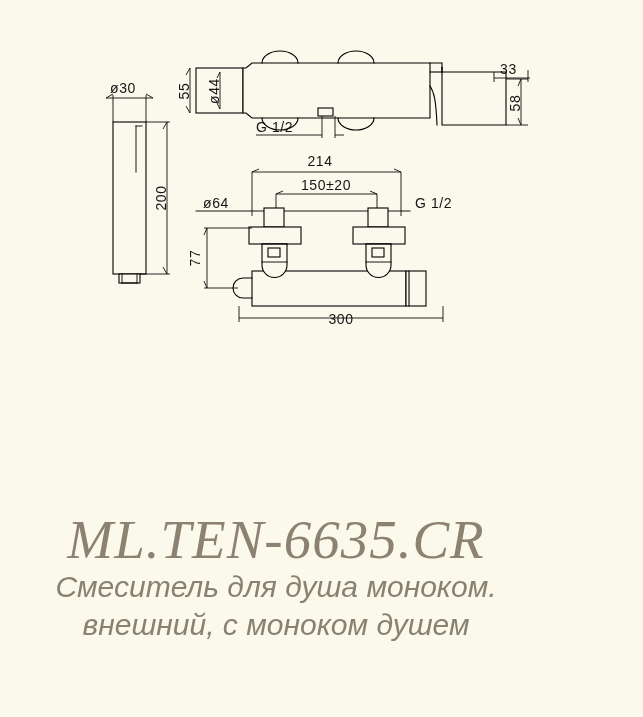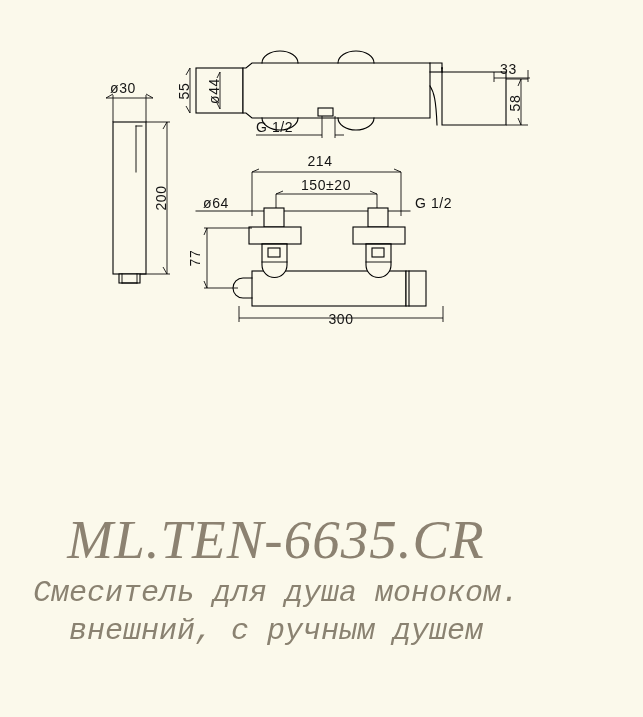--- a/index.html
+++ b/index.html
@@ -68,26 +68,26 @@
   #product-code {
     font-family: "Liberation Serif", serif;
     font-style: italic;
     font-size: 55px;
     line-height: 1.02;
     color: #8C8271;
     letter-spacing: 1px;
     white-space: nowrap;
   }
   #product-desc {
-    font-family: Liberation Mono, monospace;
+    font-family: Liberation Sans, sans-serif;
     font-style: italic;
     font-size: 30px;
     line-height: 1.28;
     color: #8A8271;
-    margin-top: 6px;
+    margin-top: 0;
   }
   #product-desc div {
     white-space: nowrap;
   }
 </style>
 </head>
 <body>
 
 <div id="drawing-sheet">
 <svg width="643" height="717" viewBox="0 0 643 717" xmlns="http://www.w3.org/2000/svg">
@@ -227,15 +227,15 @@
   <text class="dimtext-v" x="200" y="258" transform="rotate(-90 200 258)" text-anchor="middle">77</text>
   <text class="dimtext" x="341" y="324" text-anchor="middle">300</text>
 
 </svg>
 </div>
 
 <div id="caption-block">
   <div id="product-code">ML.TEN-6635.CR</div>
   <div id="product-desc">
     <div>Смеситель для душа моноком.</div>
-    <div>внешний, с ручным душем</div>
+    <div>внешний, с моноком душем</div>
   </div>
 </div>
 
 </body></html>

